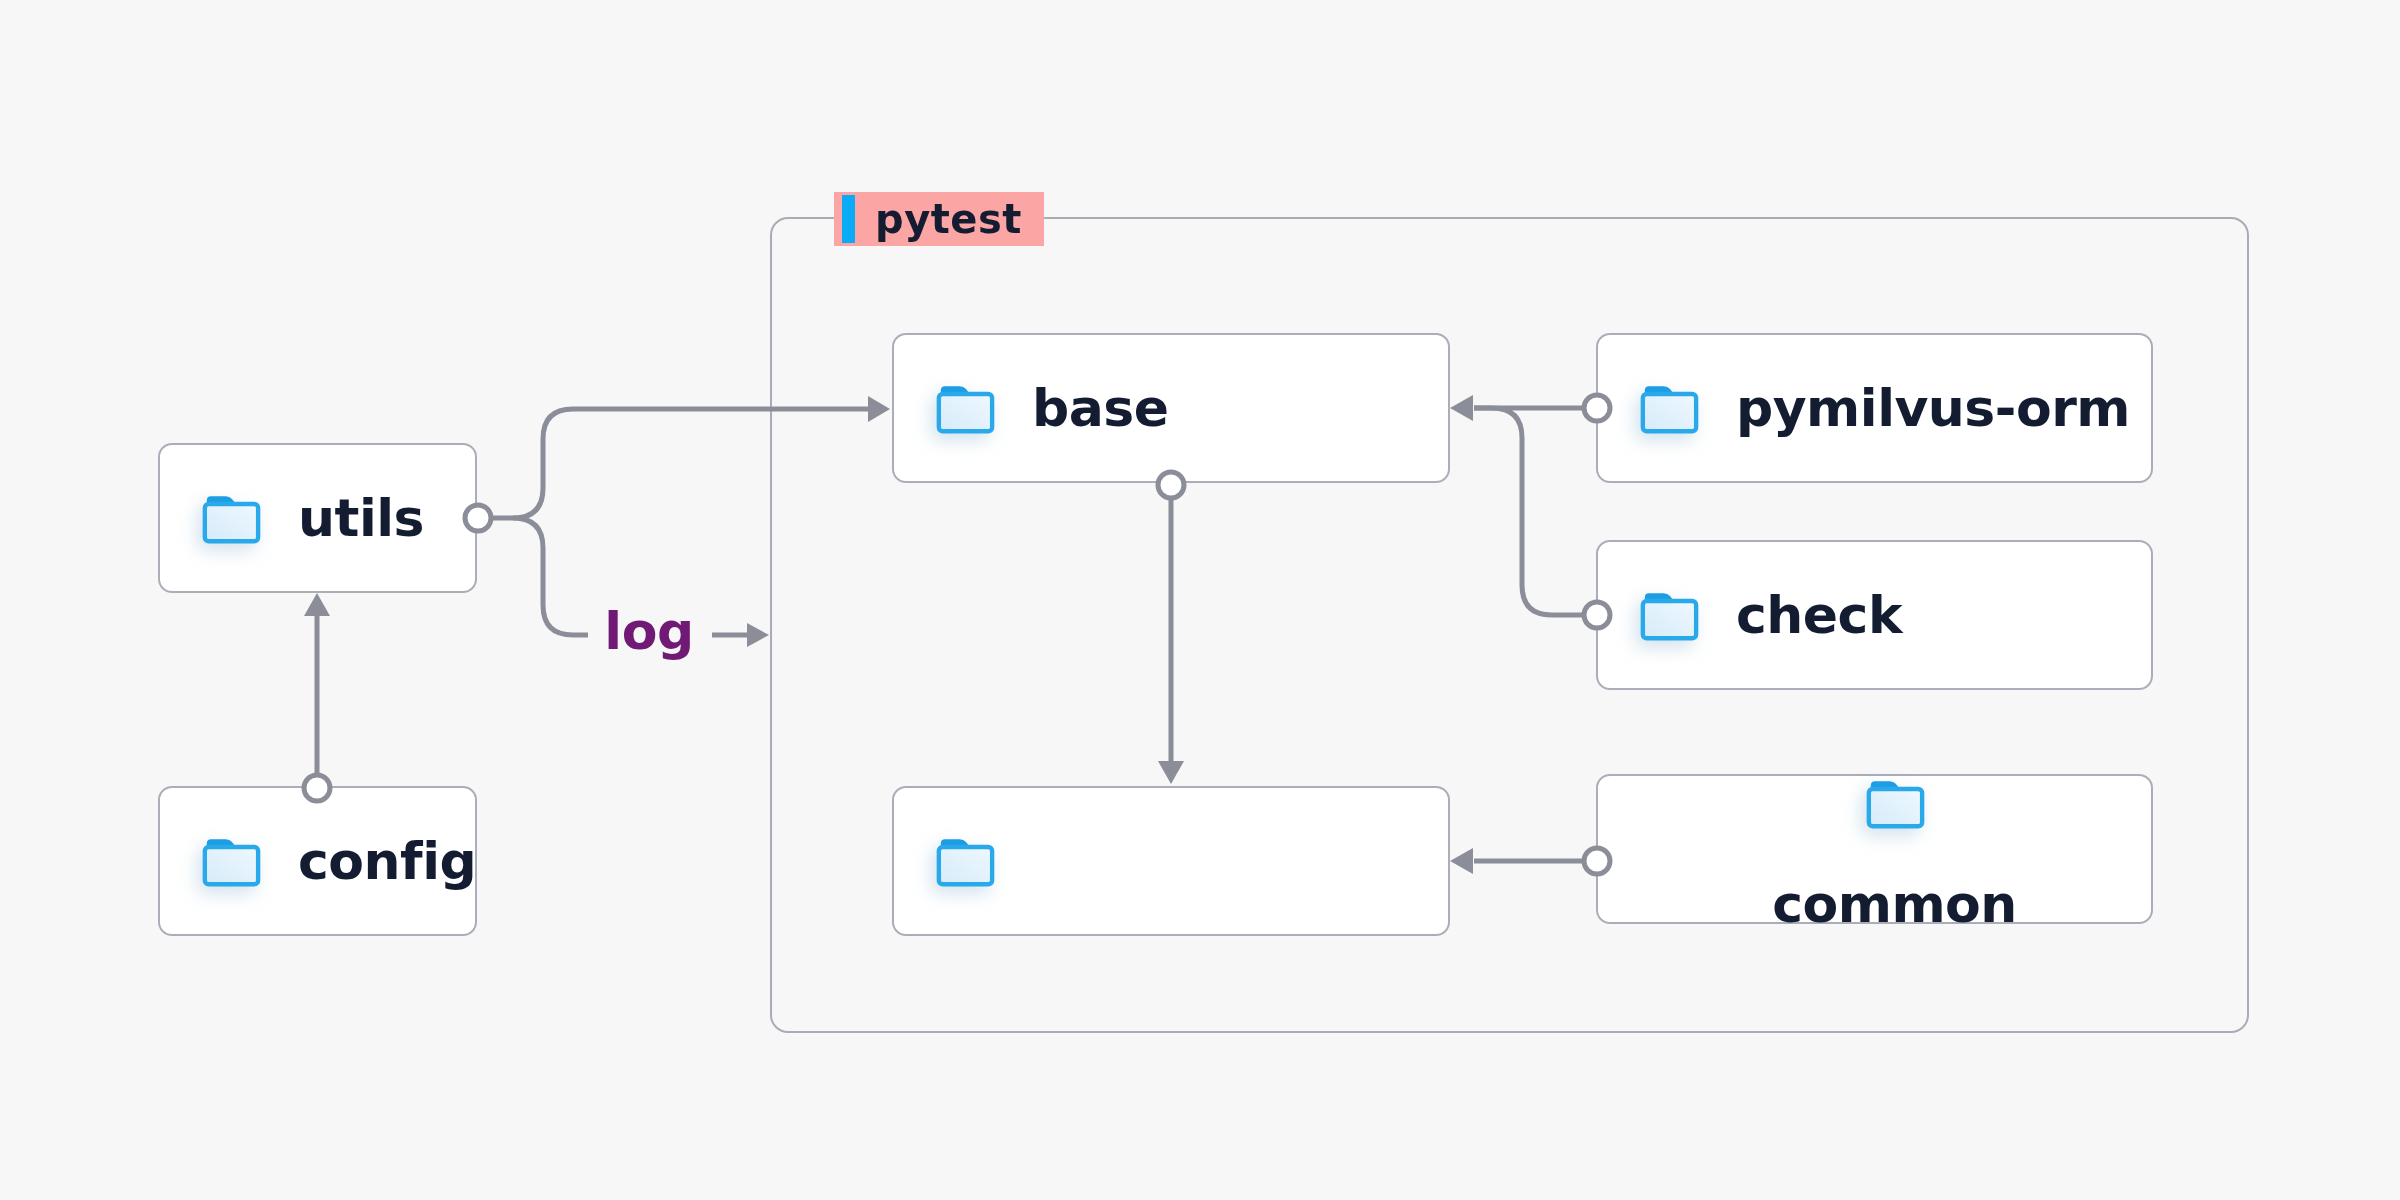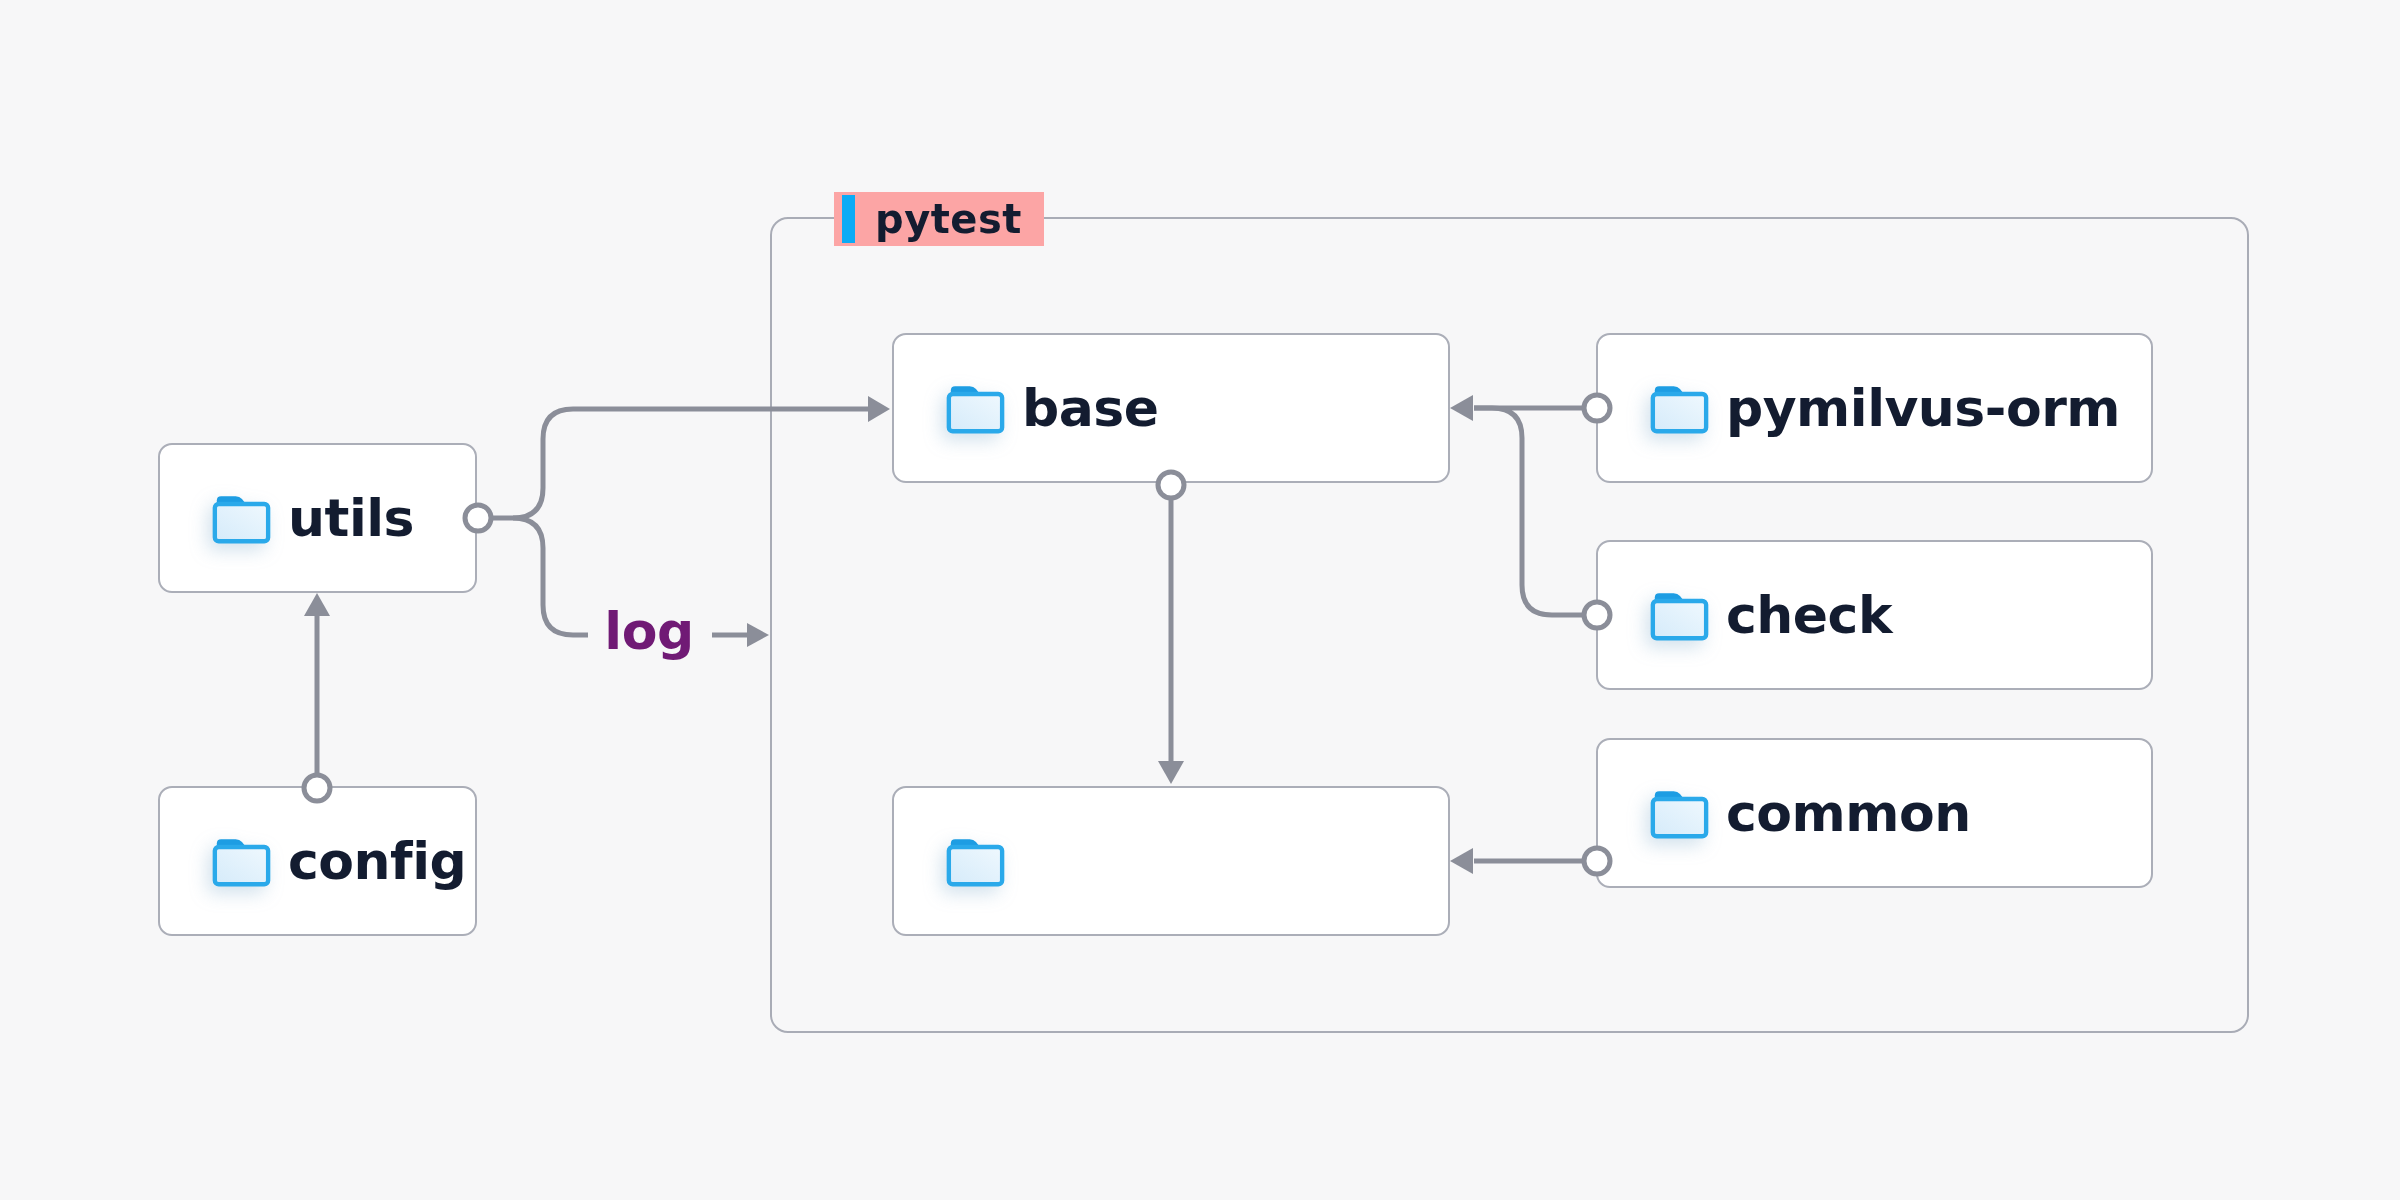--- a/index.html
+++ b/index.html
@@ -9,32 +9,32 @@
   
   .group{position:absolute;left:770px;top:217px;width:1475px;height:812px;
          border:2.5px solid #a9acb6;border-radius:18px;z-index:1;}
   .group-label{position:absolute;left:62px;top:-27px;height:54px;display:flex;align-items:center;
                background:#fca5a5;padding:0 22px 0 8px;z-index:3;}
   .group-label .bar{display:inline-block;width:13px;height:48px;background:#0babf5;margin-right:20px;}
   .group-label .gtext{font-size:40px;font-weight:700;color:#131c30;letter-spacing:.5px;}
 
   
   .node{position:absolute;background:#ffffff;border:2.5px solid #abaeb8;border-radius:14px;
-        display:flex;align-items:center;padding-left:50px;gap:16px;box-sizing:border-box;z-index:2;}
+        display:flex;align-items:center;padding-left:40px;gap:36px;box-sizing:border-box;z-index:2;}
   .node-label{font-size:52px;font-weight:700;color:#131c30;letter-spacing:-.5px;white-space:nowrap;}
   .folder{width:62px;height:54px;flex:0 0 62px;filter:drop-shadow(-5px 7px 9px rgba(96,150,190,.28));}
   .folder svg{display:block;width:62px;height:54px;}
 
   .node-utils       {left:158px; top:443px; width:319px; height:150px;}
   .node-config      {left:158px; top:786px; width:319px; height:150px;}
   .node-base        {left:892px; top:333px; width:558px; height:150px;}
   .node-testcases   {left:892px; top:786px; width:558px; height:150px;}
   .node-pymilvus-orm{left:1596px;top:333px; width:557px; height:150px;}
   .node-check       {left:1596px;top:540px; width:557px; height:150px;}
-  .node-common      {left:1596px;top:738px; width:557px; height:150px;}
+  .node-common      {left:1596px;top:774px; width:557px; height:150px;flex-direction:column;}
 
   
   .wires{position:absolute;left:0;top:0;width:2400px;height:1200px;z-index:4;pointer-events:none;}
   .wire{fill:none;stroke:#8b8e99;stroke-width:5;}
   .dot{fill:#ffffff;stroke:#8b8e99;stroke-width:5;}
   .head{fill:#8b8e99;stroke:none;}
 
   
   .edge-label{position:absolute;left:592px;top:601px;width:114px;text-align:center;z-index:5;
               font-size:52px;font-weight:600;color:#701a75;letter-spacing:-.5px;}

